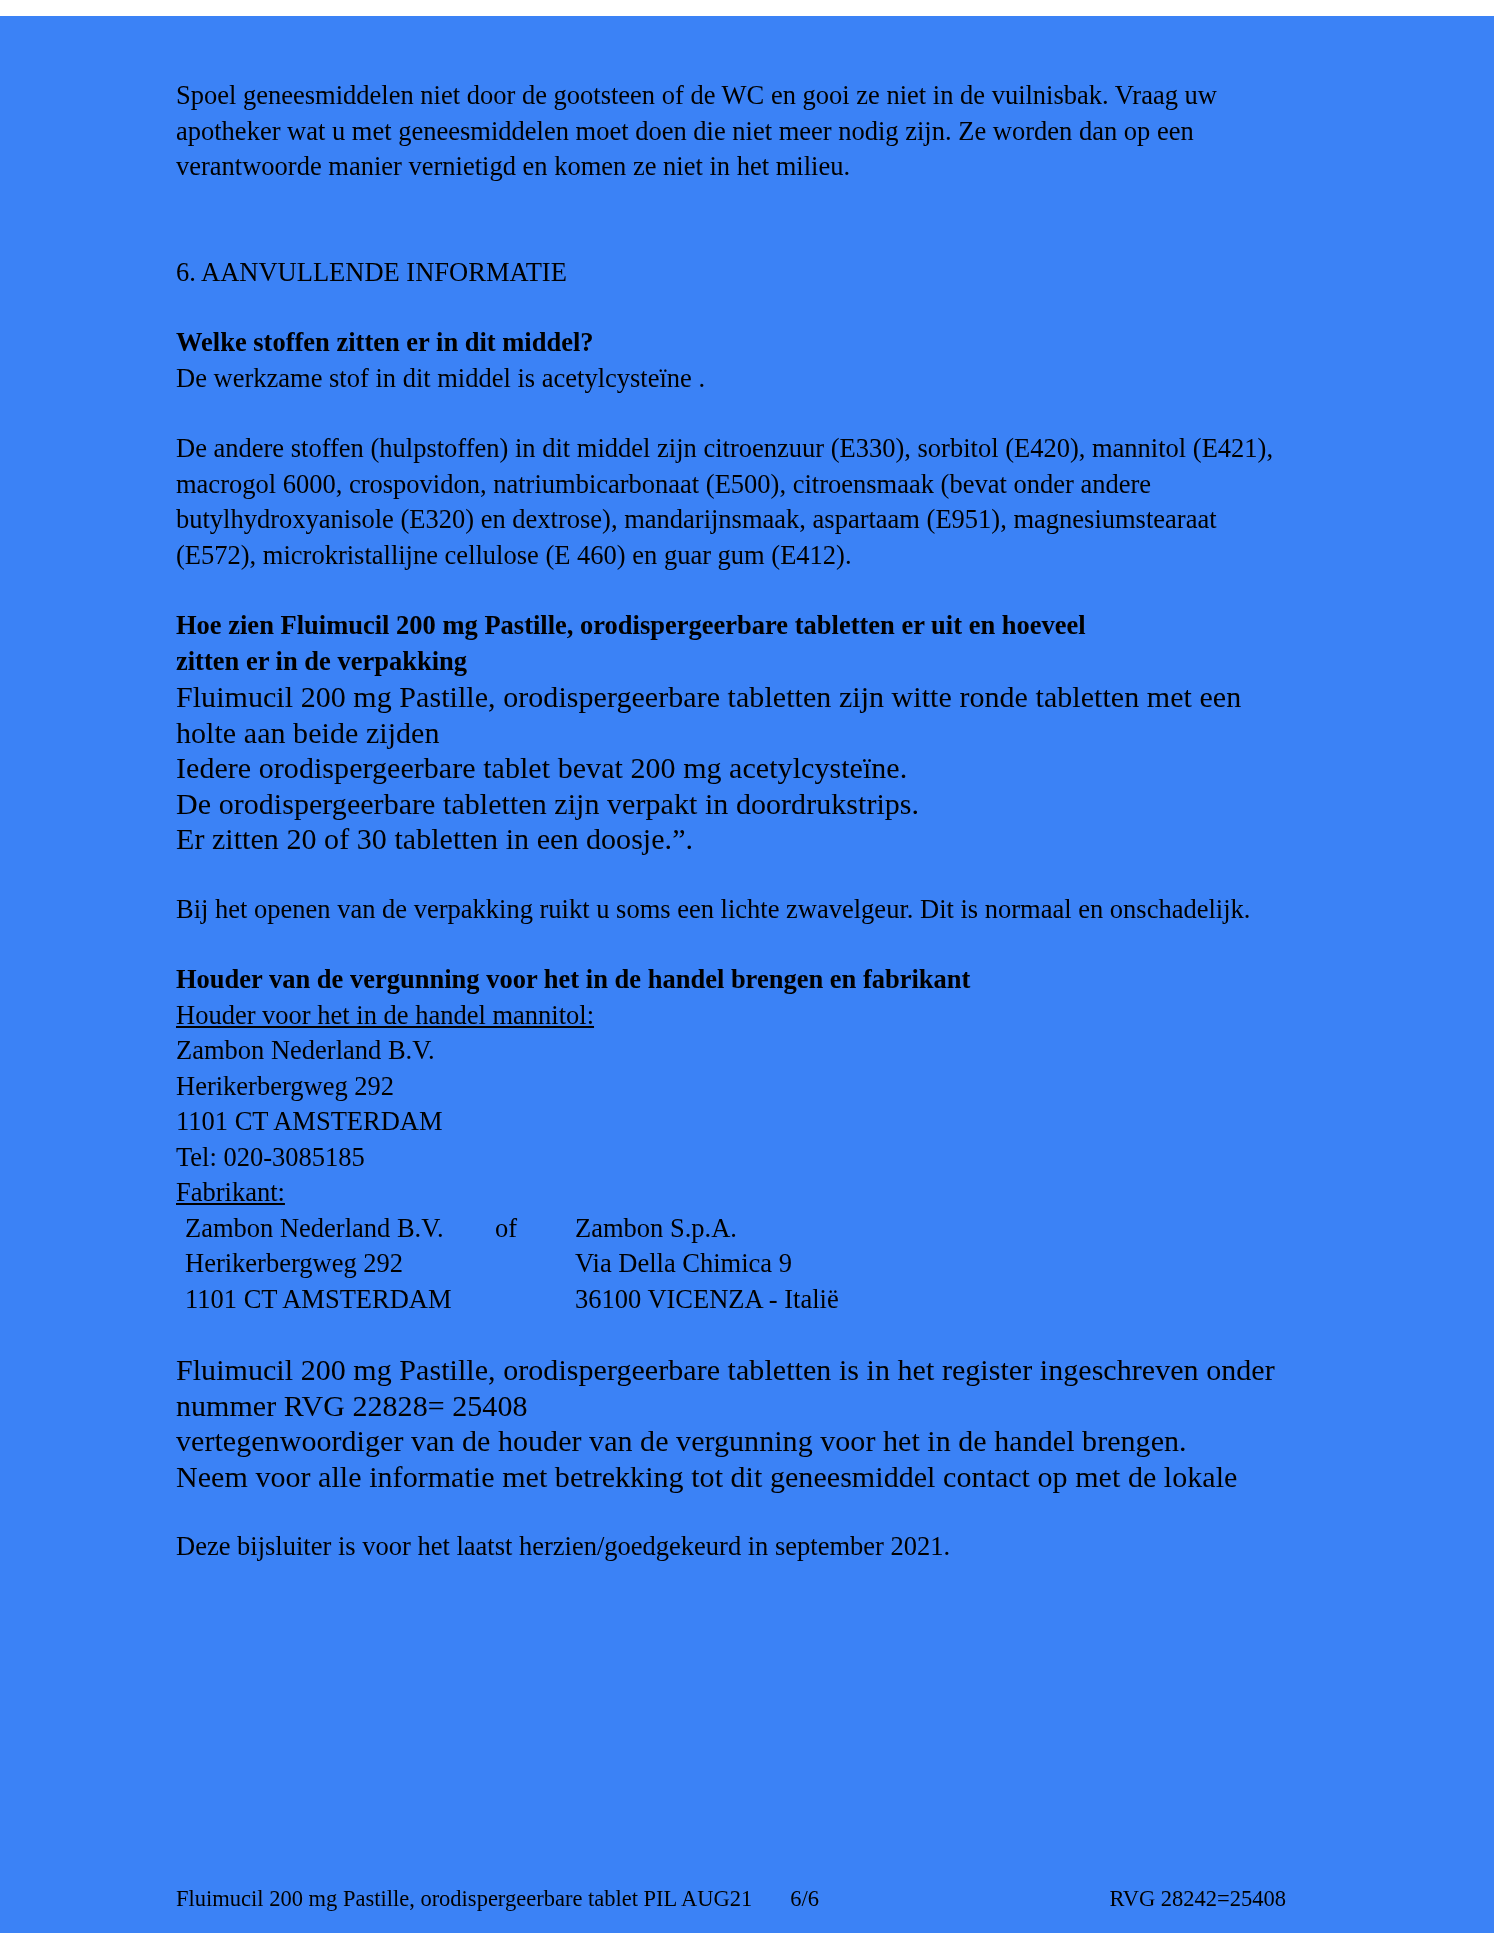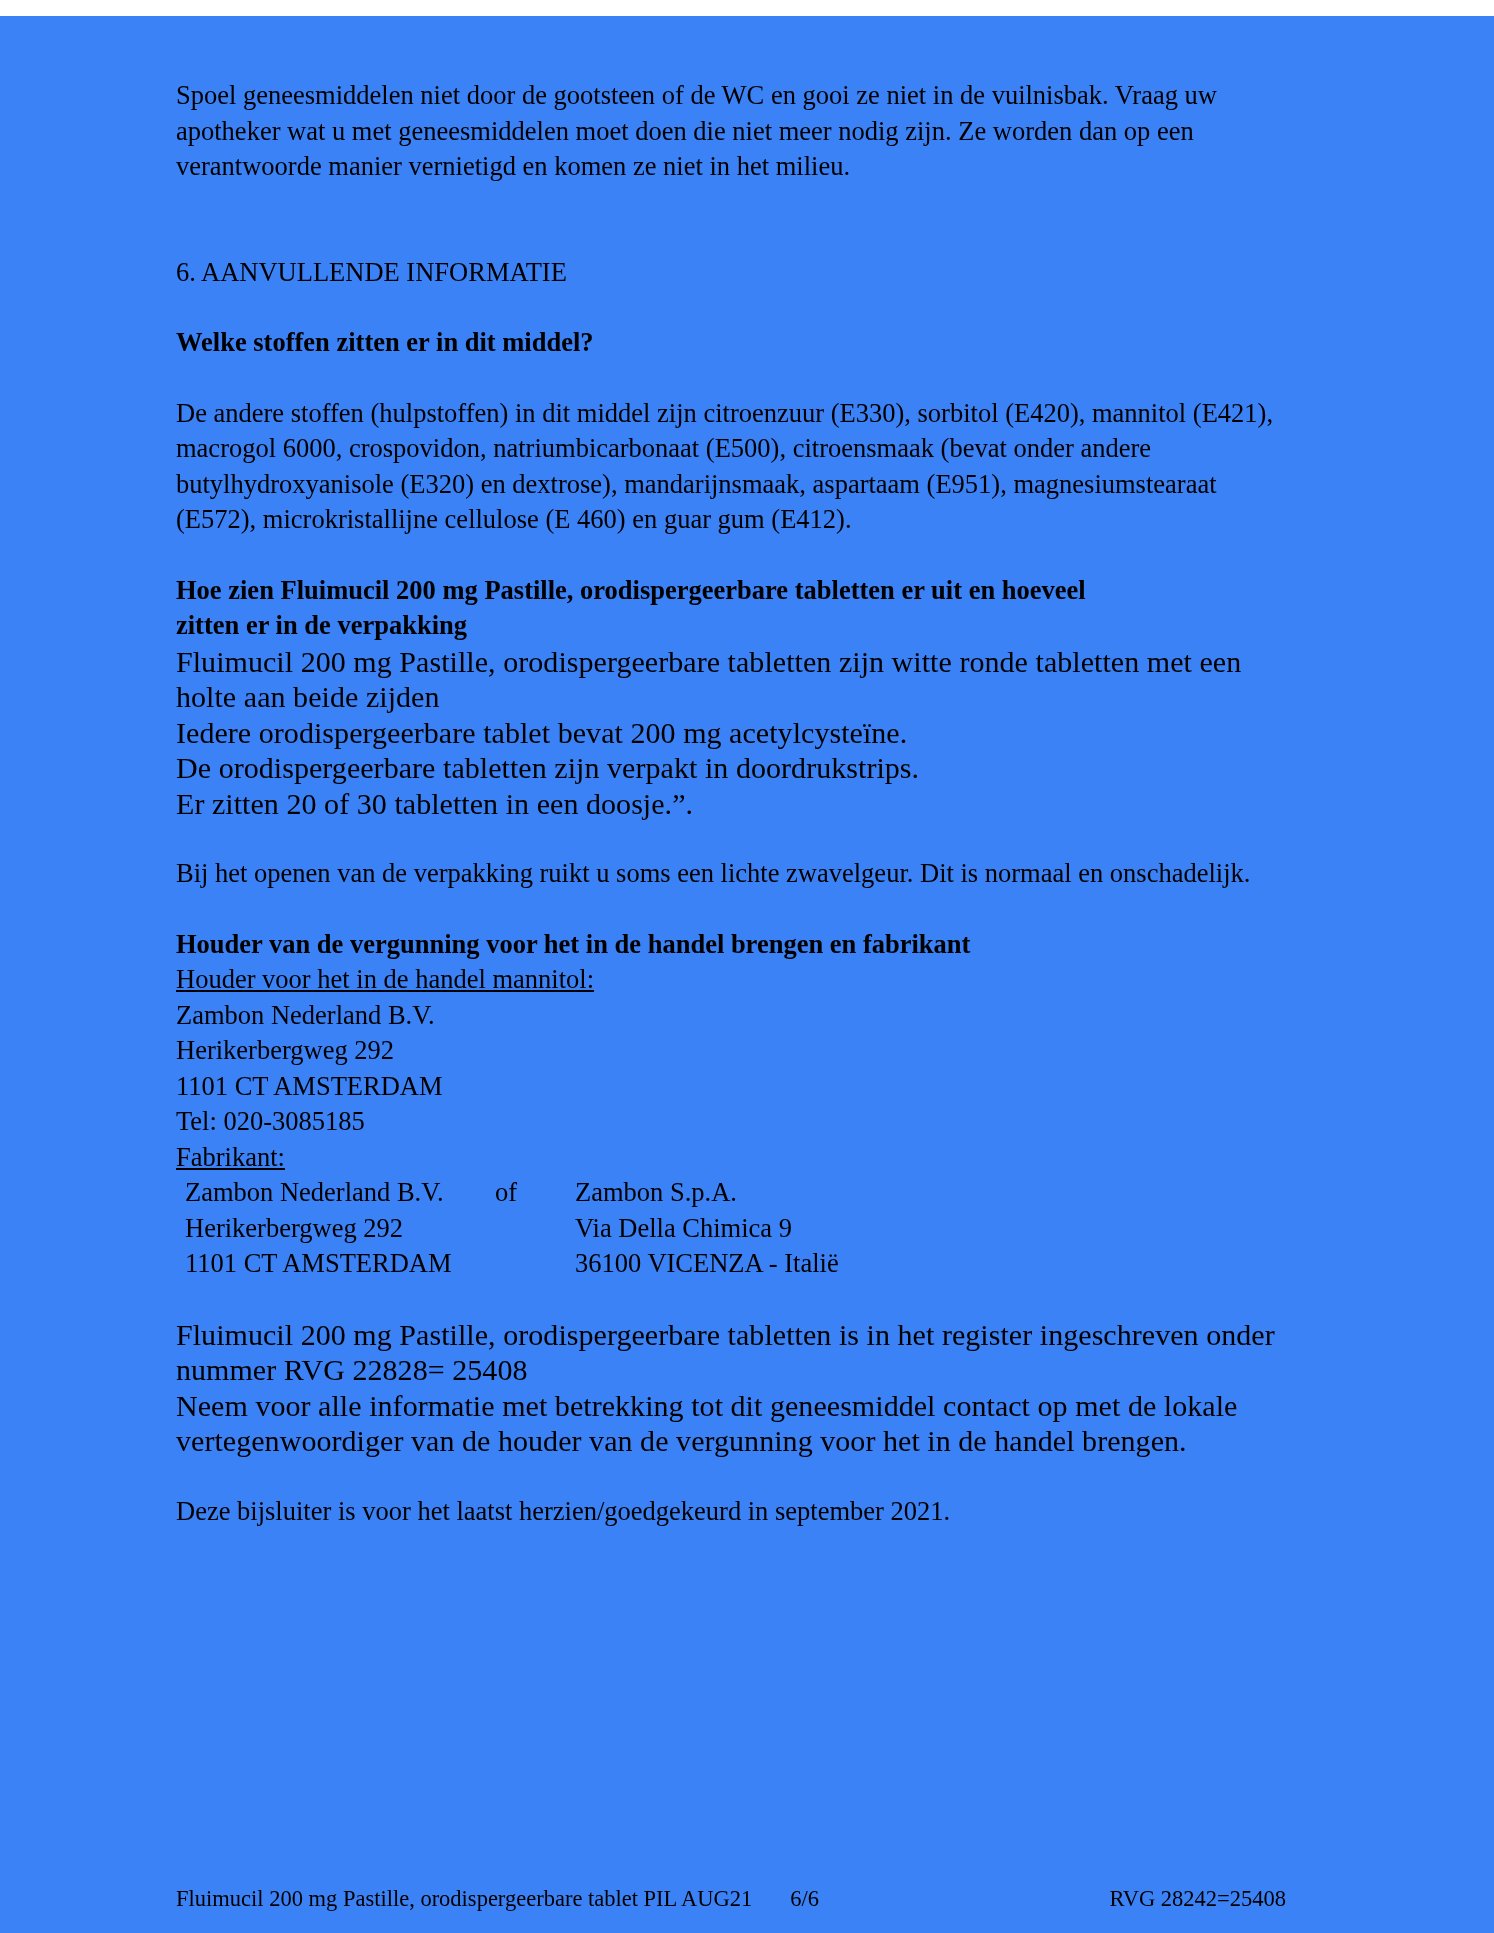--- a/index.html
+++ b/index.html
@@ -98,20 +98,21 @@
     <p class="para">Spoel geneesmiddelen niet door de gootsteen of de WC en gooi ze niet in de vuilnisbak. Vraag uw apotheker wat u met geneesmiddelen moet doen die niet meer nodig zijn. Ze worden dan op een verantwoorde manier vernietigd en komen ze niet in het milieu.</p>
 
     <div class="spacer-lg"></div>
 
     <p class="heading-section">6. AANVULLENDE INFORMATIE</p>
 
     <div class="spacer-md"></div>
 
     <p class="heading-sub">Welke stoffen zitten er in dit middel?</p>
 
+    <p class="para">De werkzame stof in dit middel is acetylcysteïne .</p>
 
     <div class="spacer-md"></div>
 
     <p class="para">De andere stoffen (hulpstoffen) in dit middel zijn citroenzuur (E330), sorbitol (E420), mannitol (E421), macrogol 6000, crospovidon, natriumbicarbonaat (E500), citroensmaak (bevat onder andere butylhydroxyanisole (E320) en dextrose), mandarijnsmaak, aspartaam (E951), magnesiumstearaat (E572), microkristallijne cellulose (E 460) en guar gum (E412).</p>
 
     <div class="spacer-md"></div>
 
     <p class="heading-sub">Hoe zien Fluimucil 200 mg Pastille, orodispergeerbare tabletten er uit en hoeveel</p>
     <p class="heading-sub">zitten er in de verpakking</p>
 
@@ -160,22 +161,22 @@
         <td class="col-c">36100 VICENZA - Italië</td>
       </tr>
     </tbody>
       </table>
 
     <div class="spacer-md"></div>
 
     <div class="body-text">
       <div class="line">Fluimucil 200 mg Pastille, orodispergeerbare tabletten is in het register ingeschreven onder</div>
       <div class="line">nummer RVG 22828= 25408</div>
+      <div class="line">vertegenwoordiger van de houder van de vergunning voor het in de handel brengen.</div>
       <div class="line">Neem voor alle informatie met betrekking tot dit geneesmiddel contact op met de lokale</div>
-      <div class="line">vertegenwoordiger van de houder van de vergunning voor het in de handel brengen.</div>
     </div>
 
     <div class="spacer-md"></div>
 
     <p class="para">Deze bijsluiter is voor het laatst herzien/goedgekeurd in september 2021.</p>
 
   </div>
 
   <div class="footer">
     <div class="footer-inner">

